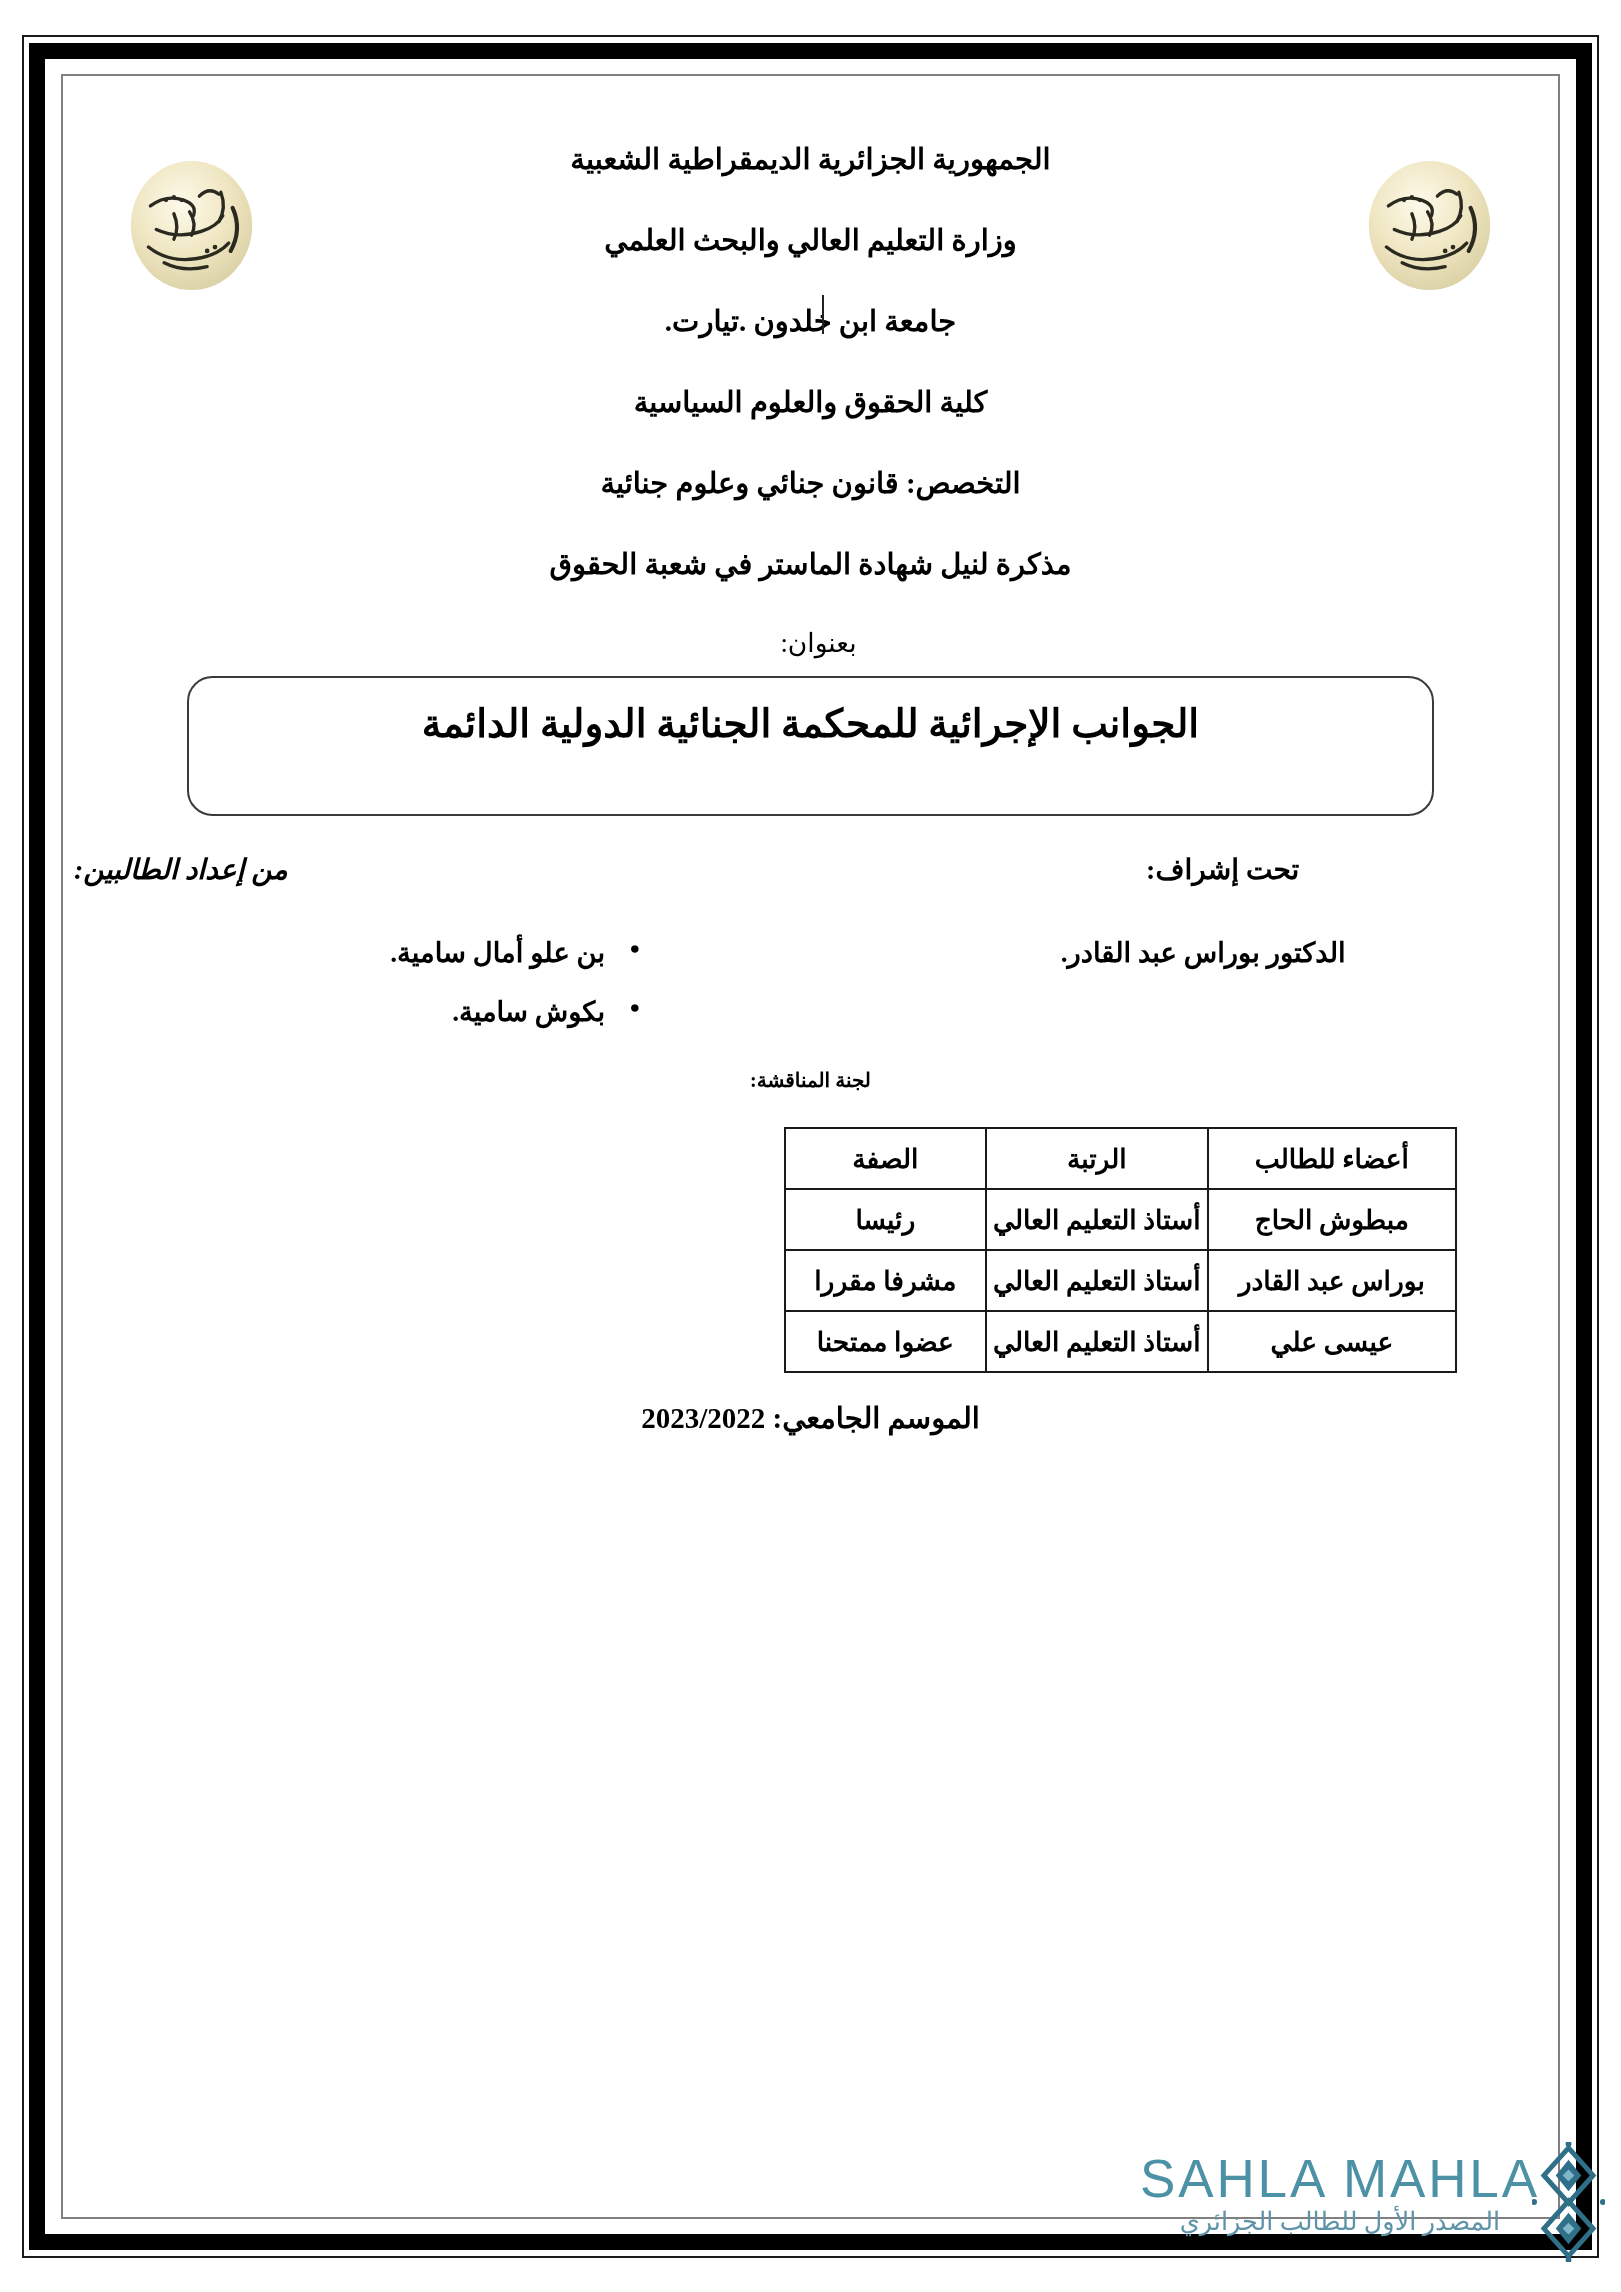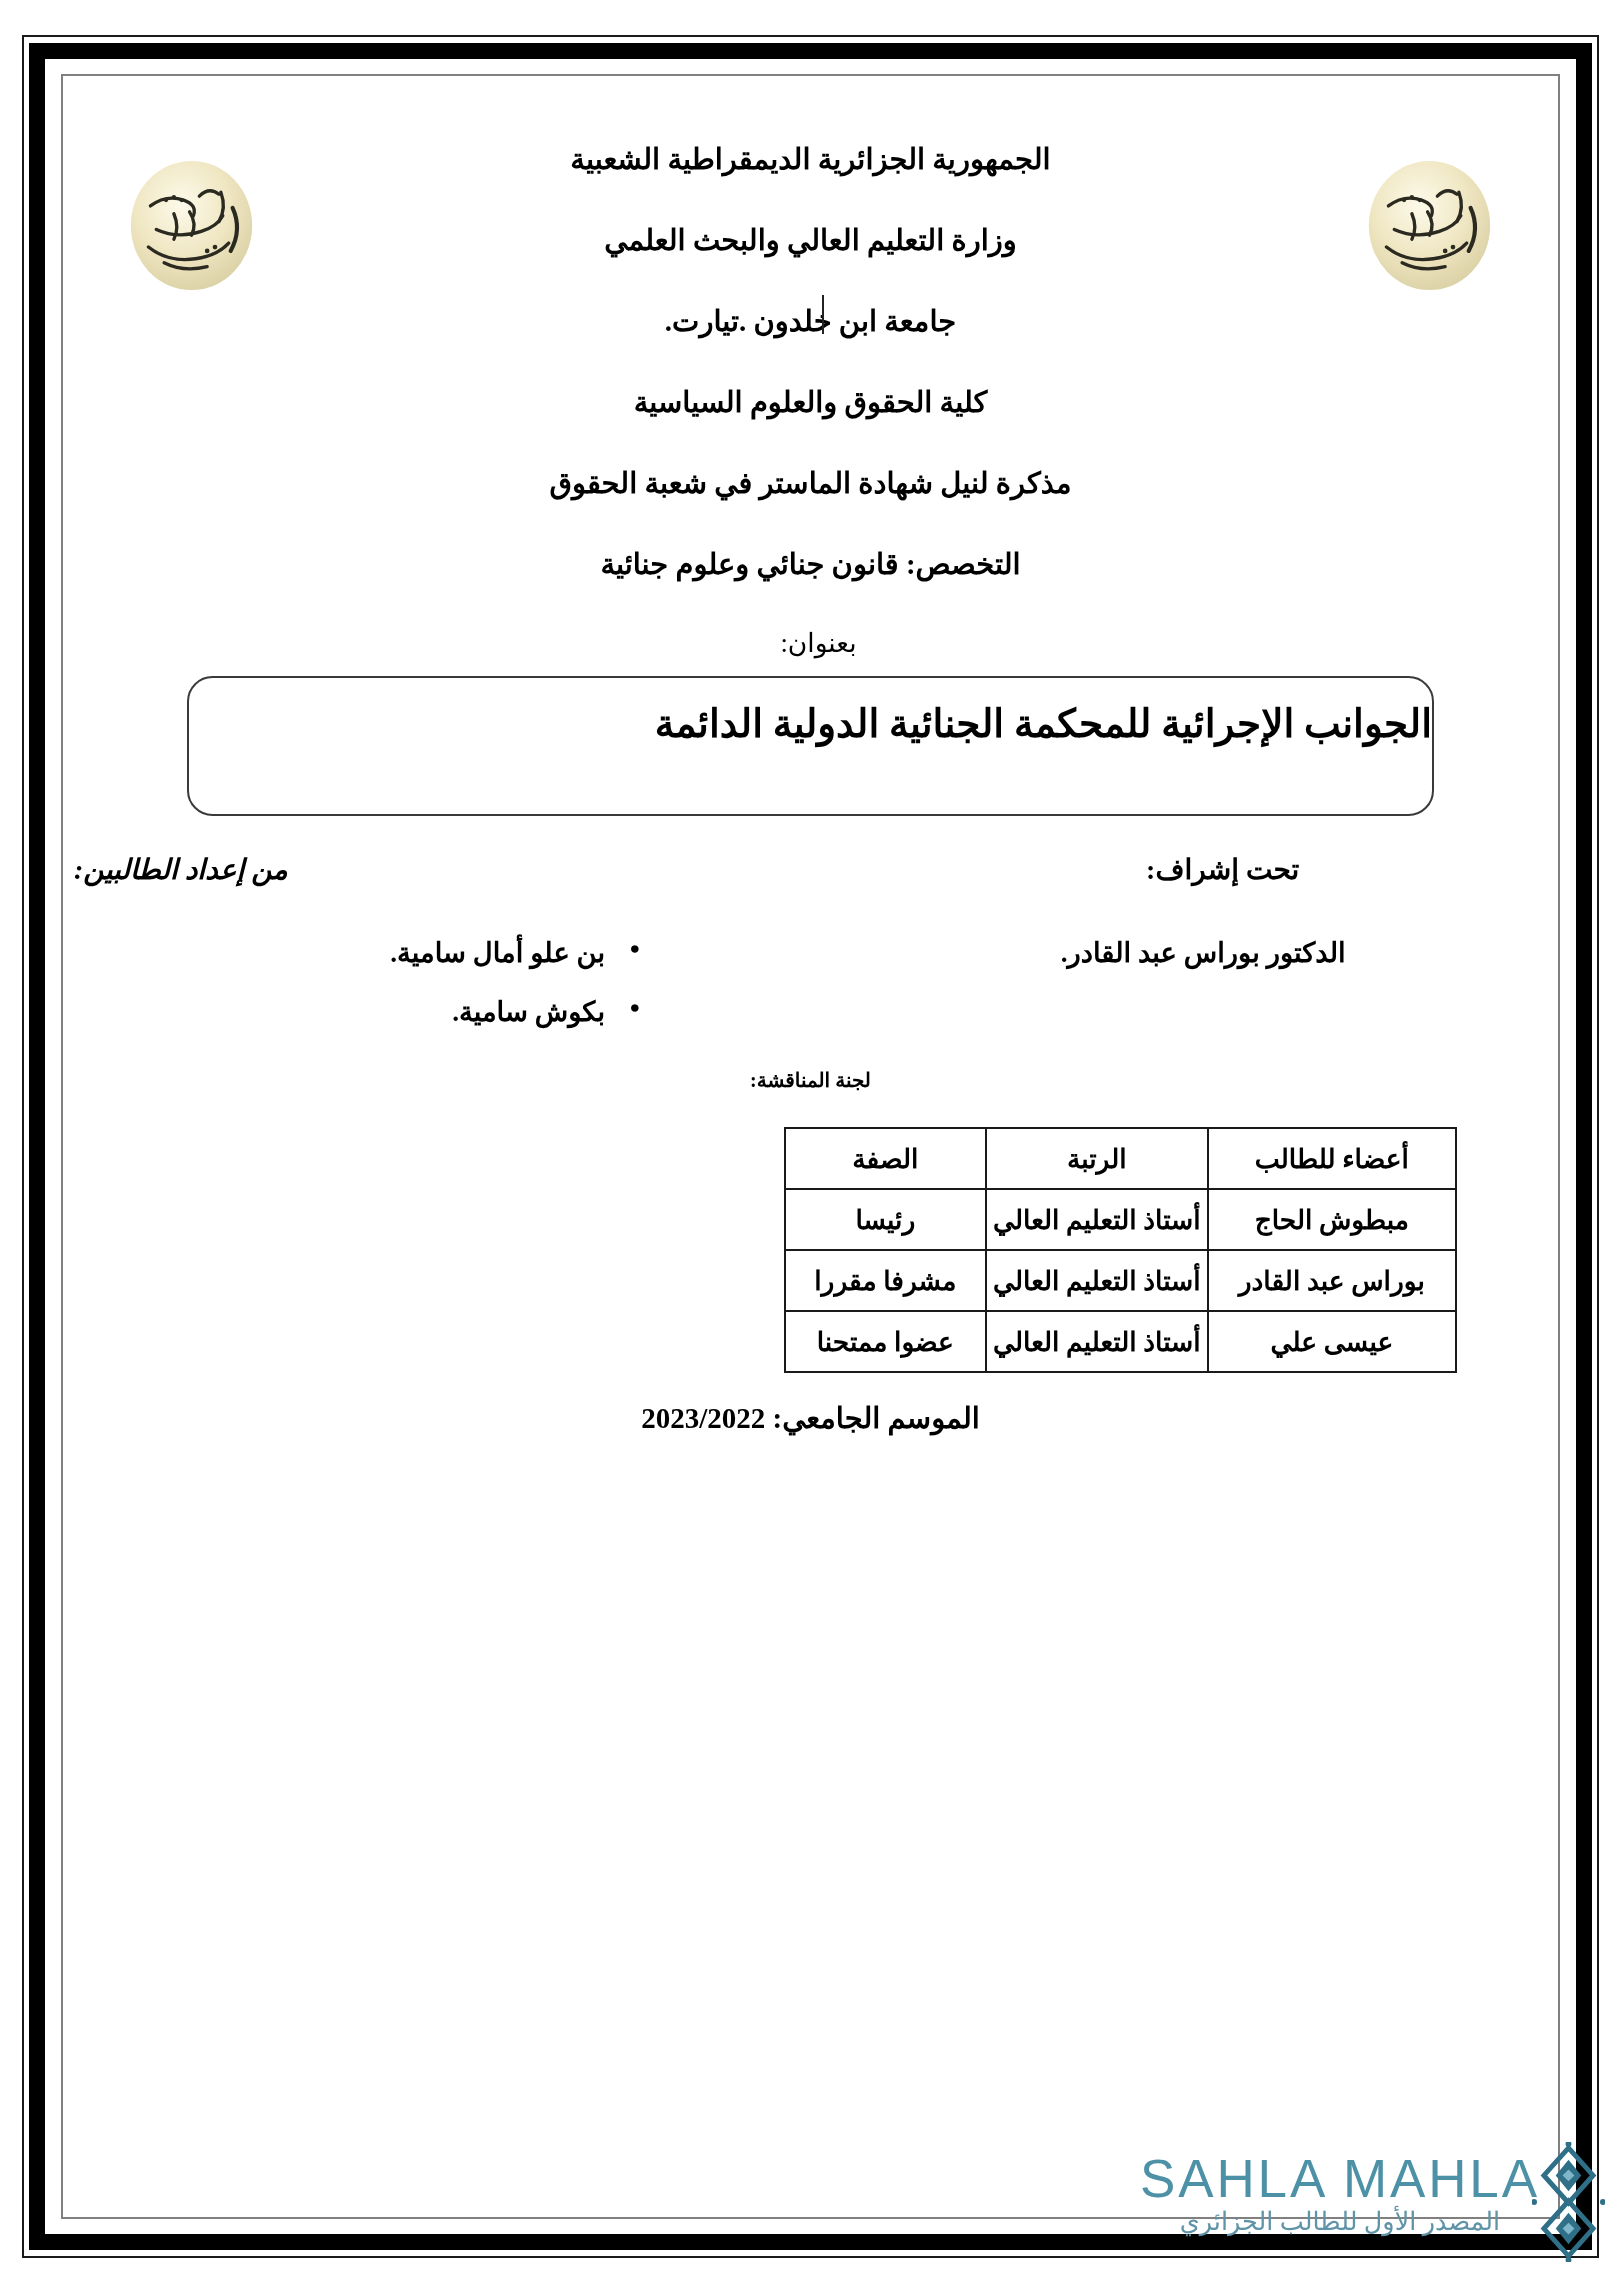--- a/index.html
+++ b/index.html
@@ -106,21 +106,21 @@
   .title-box {
     position: absolute;
     top: 588px;
     left: 113px;
     right: 113px;
     height: 140px;
     border: 2px solid #3a3a3a;
     border-radius: 25.5px;
     display: flex;
     align-items: flex-start;
-    justify-content: flex-start;
+    justify-content: center;
     padding-top: 21.6px;
   }
   .title-box .title-text {
     font-size: 39px;
     font-weight: 700;
     line-height: 1.25;
     text-align: center;
   }
 
   
@@ -321,22 +321,22 @@
         </g>
         <path d="M130 52 q10 22 -2 44" fill="none" stroke="#2b2a20" stroke-width="4.2" stroke-linecap="round"></path>
       </svg>
     </div>
 
     <div class="header">
       <div class="hline">الجمهورية الجزائرية الديمقراطية الشعبية</div>
       <div class="hline">وزارة التعليم العالي والبحث العلمي</div>
       <div class="hline cursor">جامعة ابن خلدون .تيارت.</div>
       <div class="hline">كلية الحقوق والعلوم السياسية</div>
+      <div class="hline">التخصص: قانون جنائي وعلوم جنائية</div>
       <div class="hline">مذكرة لنيل شهادة الماستر في شعبة الحقوق</div>
-      <div class="hline">التخصص: قانون جنائي وعلوم جنائية</div>
     </div>
 
     <div class="subject-label">بعنوان:</div>
 
     <div class="title-box">
       <div class="title-text">الجوانب الإجرائية للمحكمة الجنائية الدولية الدائمة</div>
     </div>
 
     <div class="authors">
 

